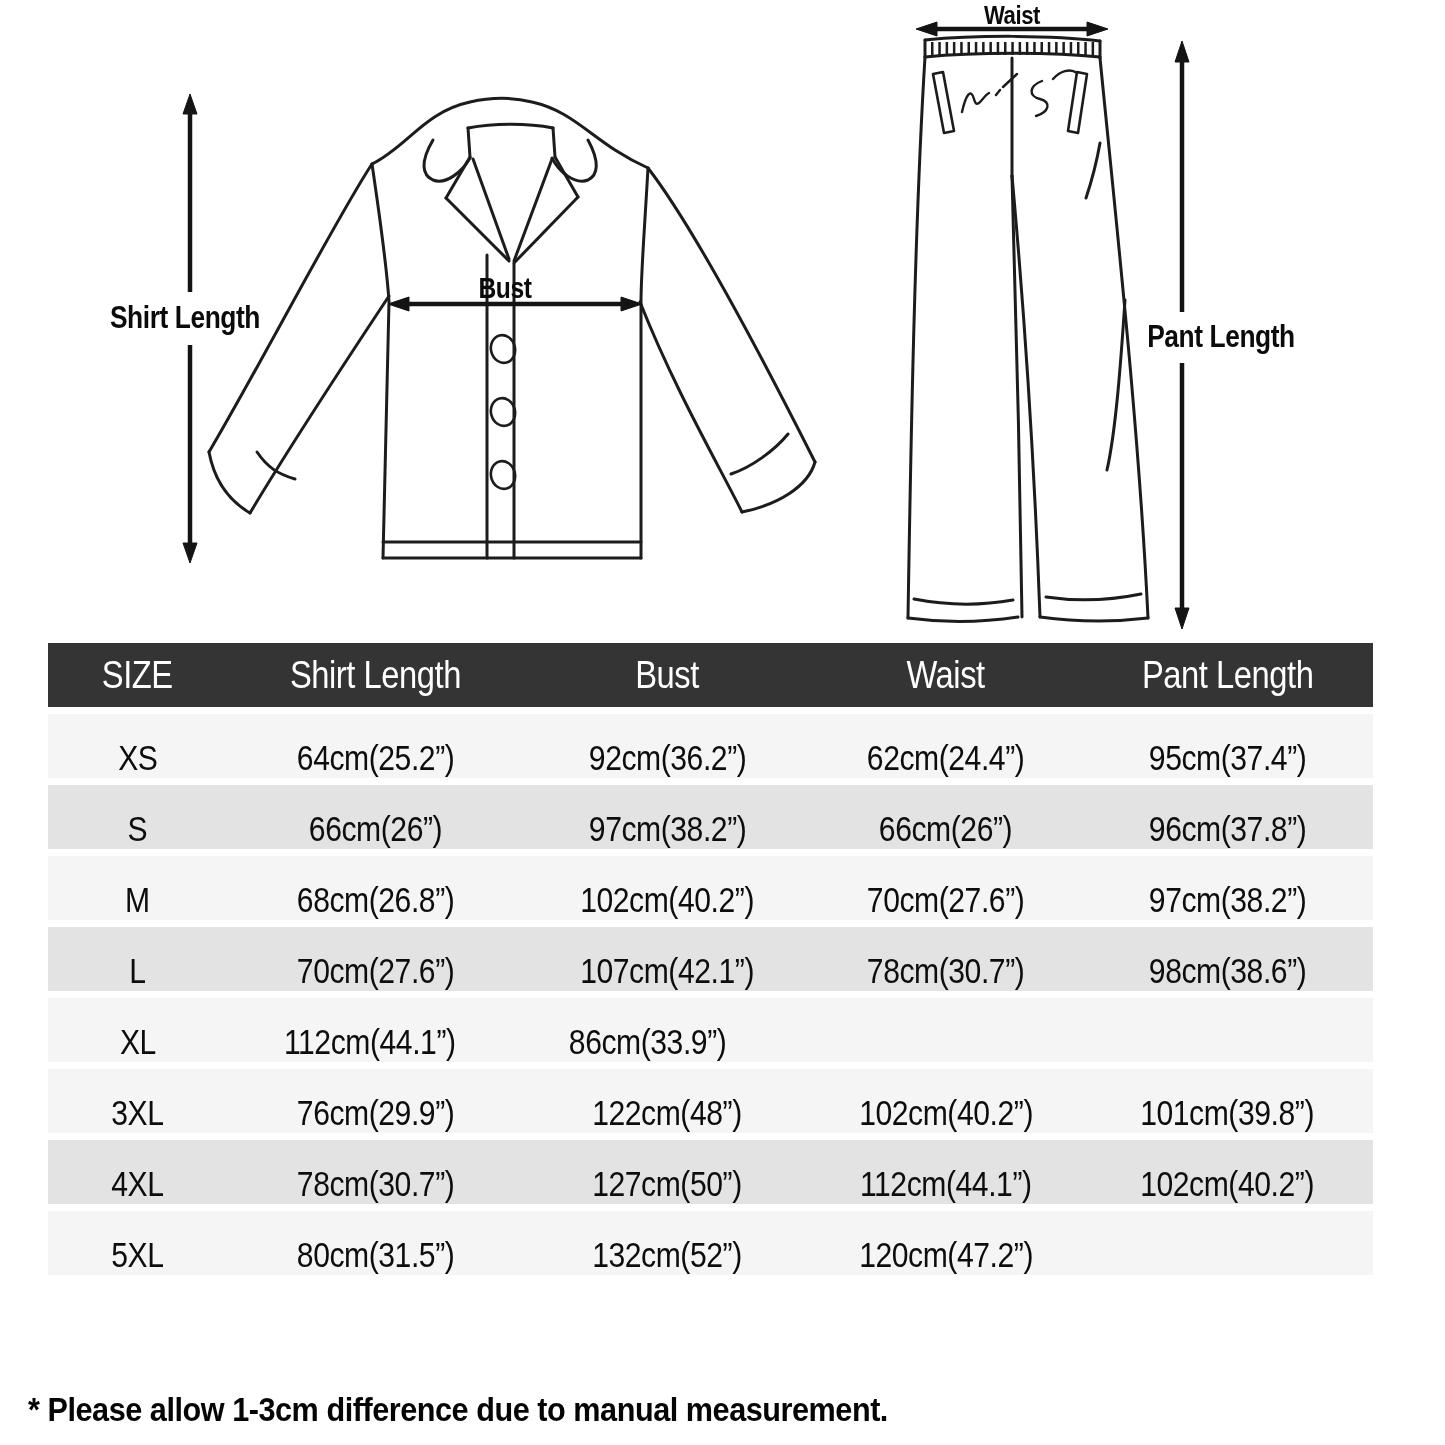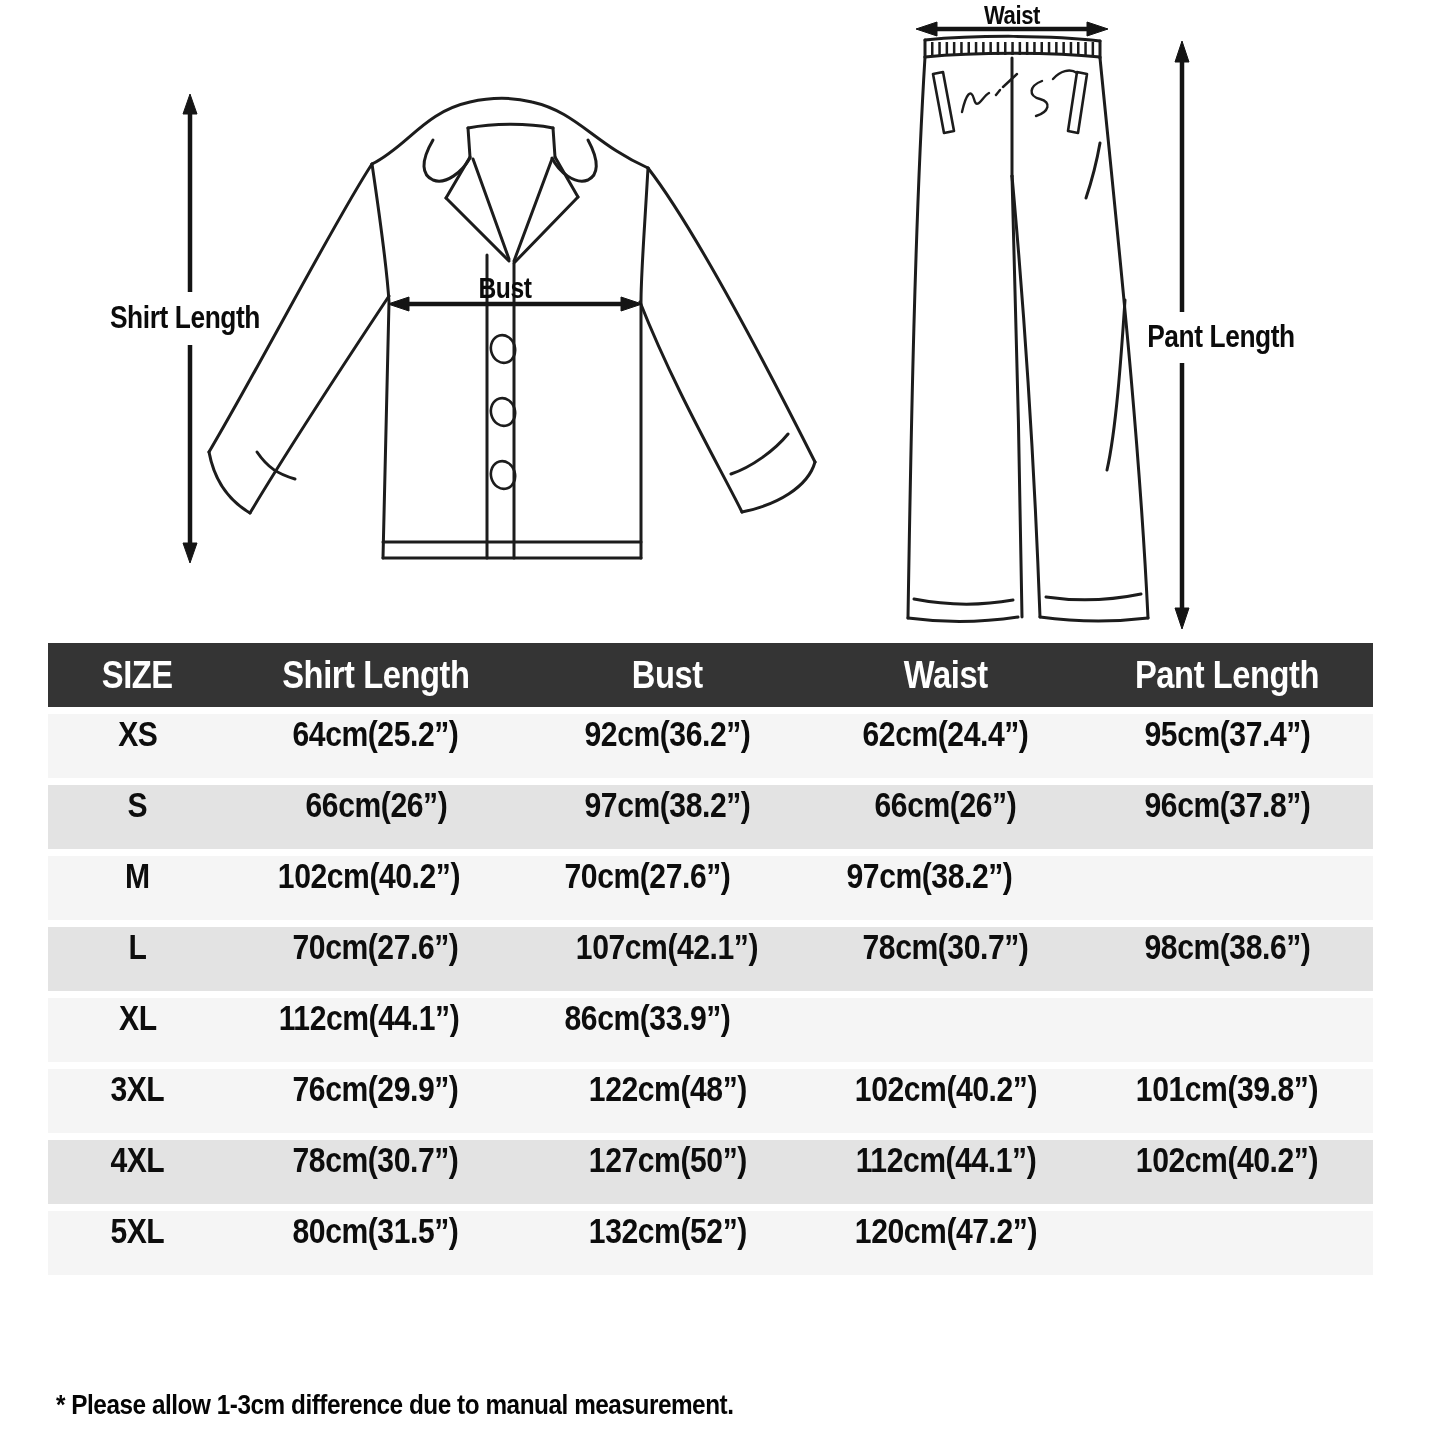--- a/index.html
+++ b/index.html
@@ -22,34 +22,34 @@
   }
   .lbl-shirt-length{left:185px;top:318px;font-size:31px;}
   .lbl-bust{left:505px;top:288px;font-size:29px;}
   .lbl-waist{left:1012px;top:15px;font-size:26px;}
   .lbl-pant-length{left:1221px;top:337px;font-size:31px;}
 
   
   .size-table{position:absolute;left:48px;top:643px;width:1325px;}
   .t-header{
     display:flex;align-items:center;height:64px;background:var(--header-bg);
-    color:#ffffff;font-weight:700;font-size:38px;margin-bottom:7px;
+    color:#ffffff;font-weight:400;font-size:38px;margin-bottom:7px;
   }
   .t-row{
-    display:flex;align-items:flex-start;height:64px;font-weight:700;
+    display:flex;align-items:flex-end;height:64px;font-weight:400;
     font-size:35px;color:var(--text);margin-bottom:7px;
   }
   .t-row.odd{background:var(--row-light);}
   .t-row.even{background:var(--row-dark);}
   .col{display:flex;align-items:center;justify-content:center;overflow:visible;}
   .c0{width:13.5%;} .c1{width:22.5%;} .c2{width:21.5%;} .c3{width:20.5%;} .c4{width:22%;}
   .col > span{display:inline-block;transform:scaleX(0.86);white-space:nowrap;letter-spacing:-0.5px;}
 
   
-  .footnote{position:absolute;left:56px;top:1390px;font-weight:700;font-size:27px;color:#050505;}
+  .footnote{position:absolute;left:28px;top:1390px;font-weight:700;font-size:34px;color:#050505;}
   .footnote > span{display:inline-block;transform:scaleX(0.9);transform-origin:0 50%;white-space:nowrap;letter-spacing:-0.5px;}
 </style>
 </head>
 <body>
 
 <div class="canvas">
 
   <div class="diagram">
     <svg width="1445" height="645" viewBox="0 0 1445 645">
 
@@ -189,20 +189,23 @@
           <span>66cm(26”)</span>
         </div>
       <div class="col c4">
           <span>96cm(37.8”)</span>
         </div>
     </div>
     <div class="t-row odd">
       <div class="col c0">
           <span>M</span>
         </div>
+      <div class="col c1">
+          <span>68cm(26.8”)</span>
+        </div>
       <div class="col c2">
           <span>102cm(40.2”)</span>
         </div>
       <div class="col c3">
           <span>70cm(27.6”)</span>
         </div>
       <div class="col c4">
           <span>97cm(38.2”)</span>
         </div>
     </div>

